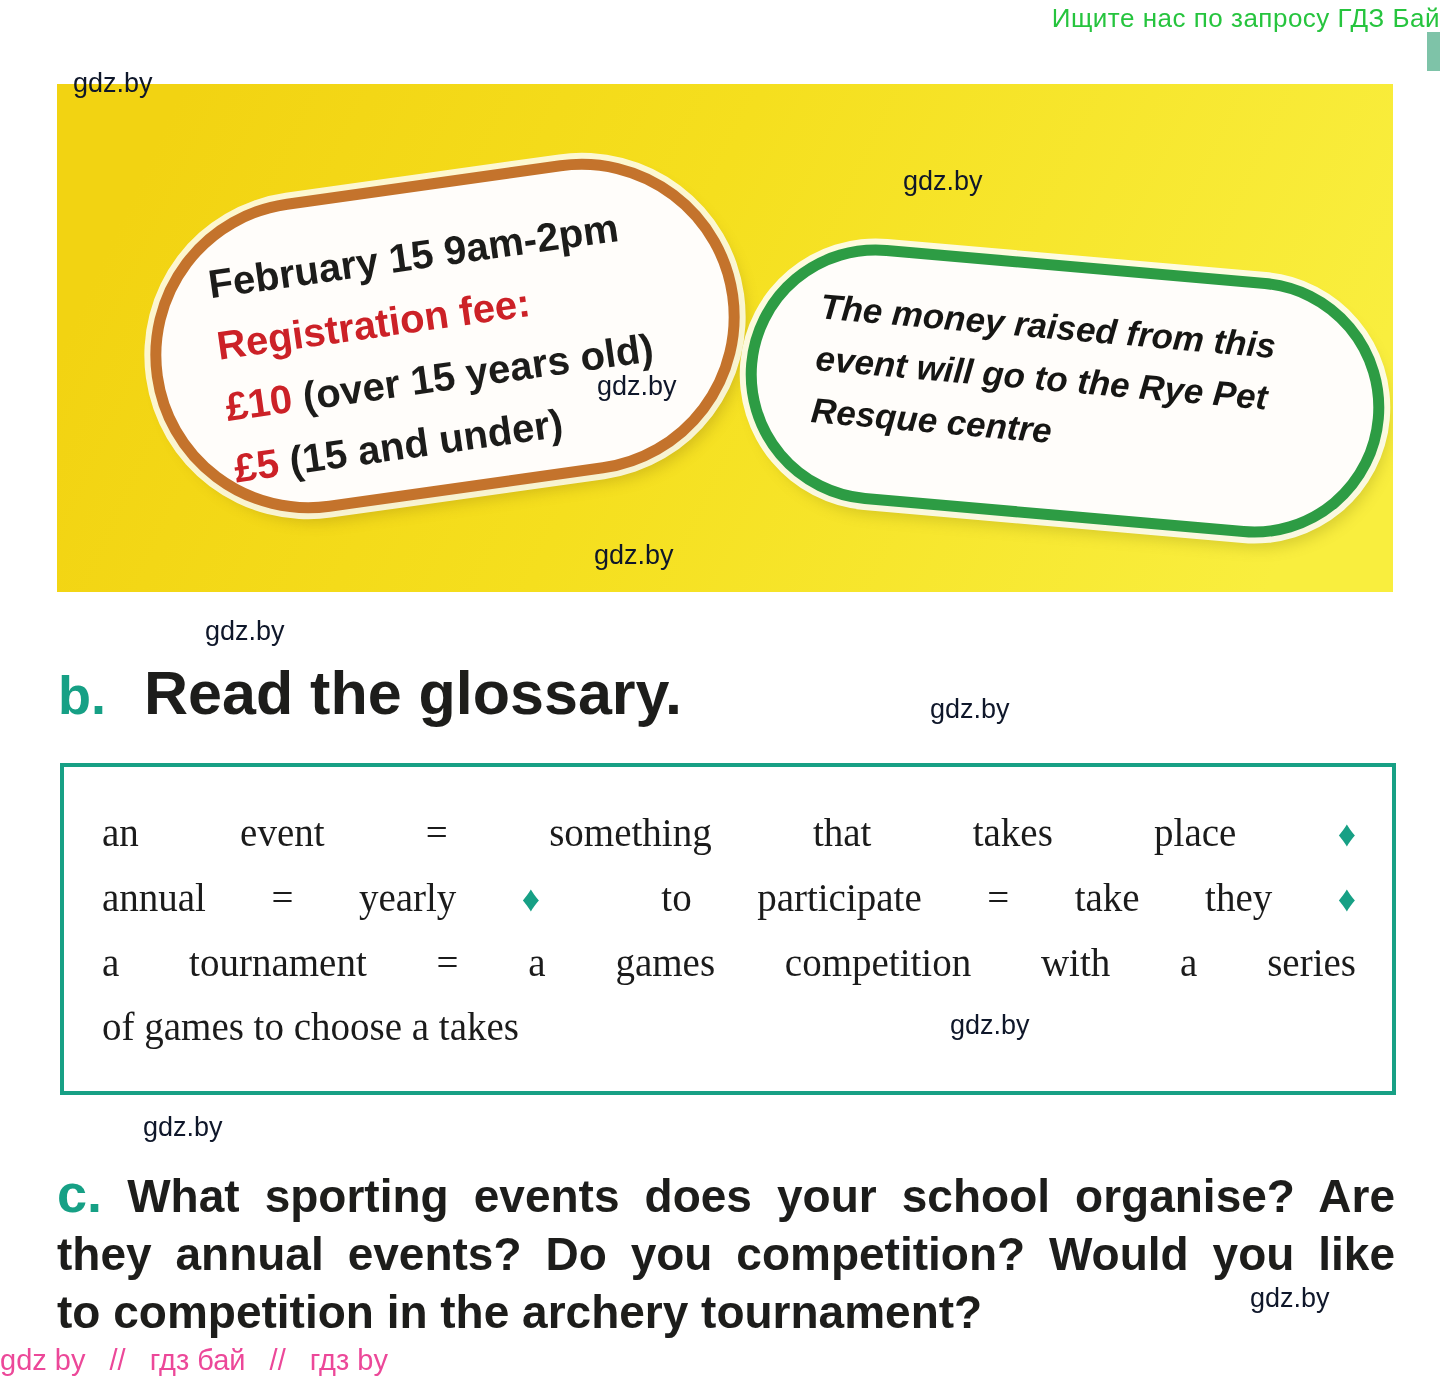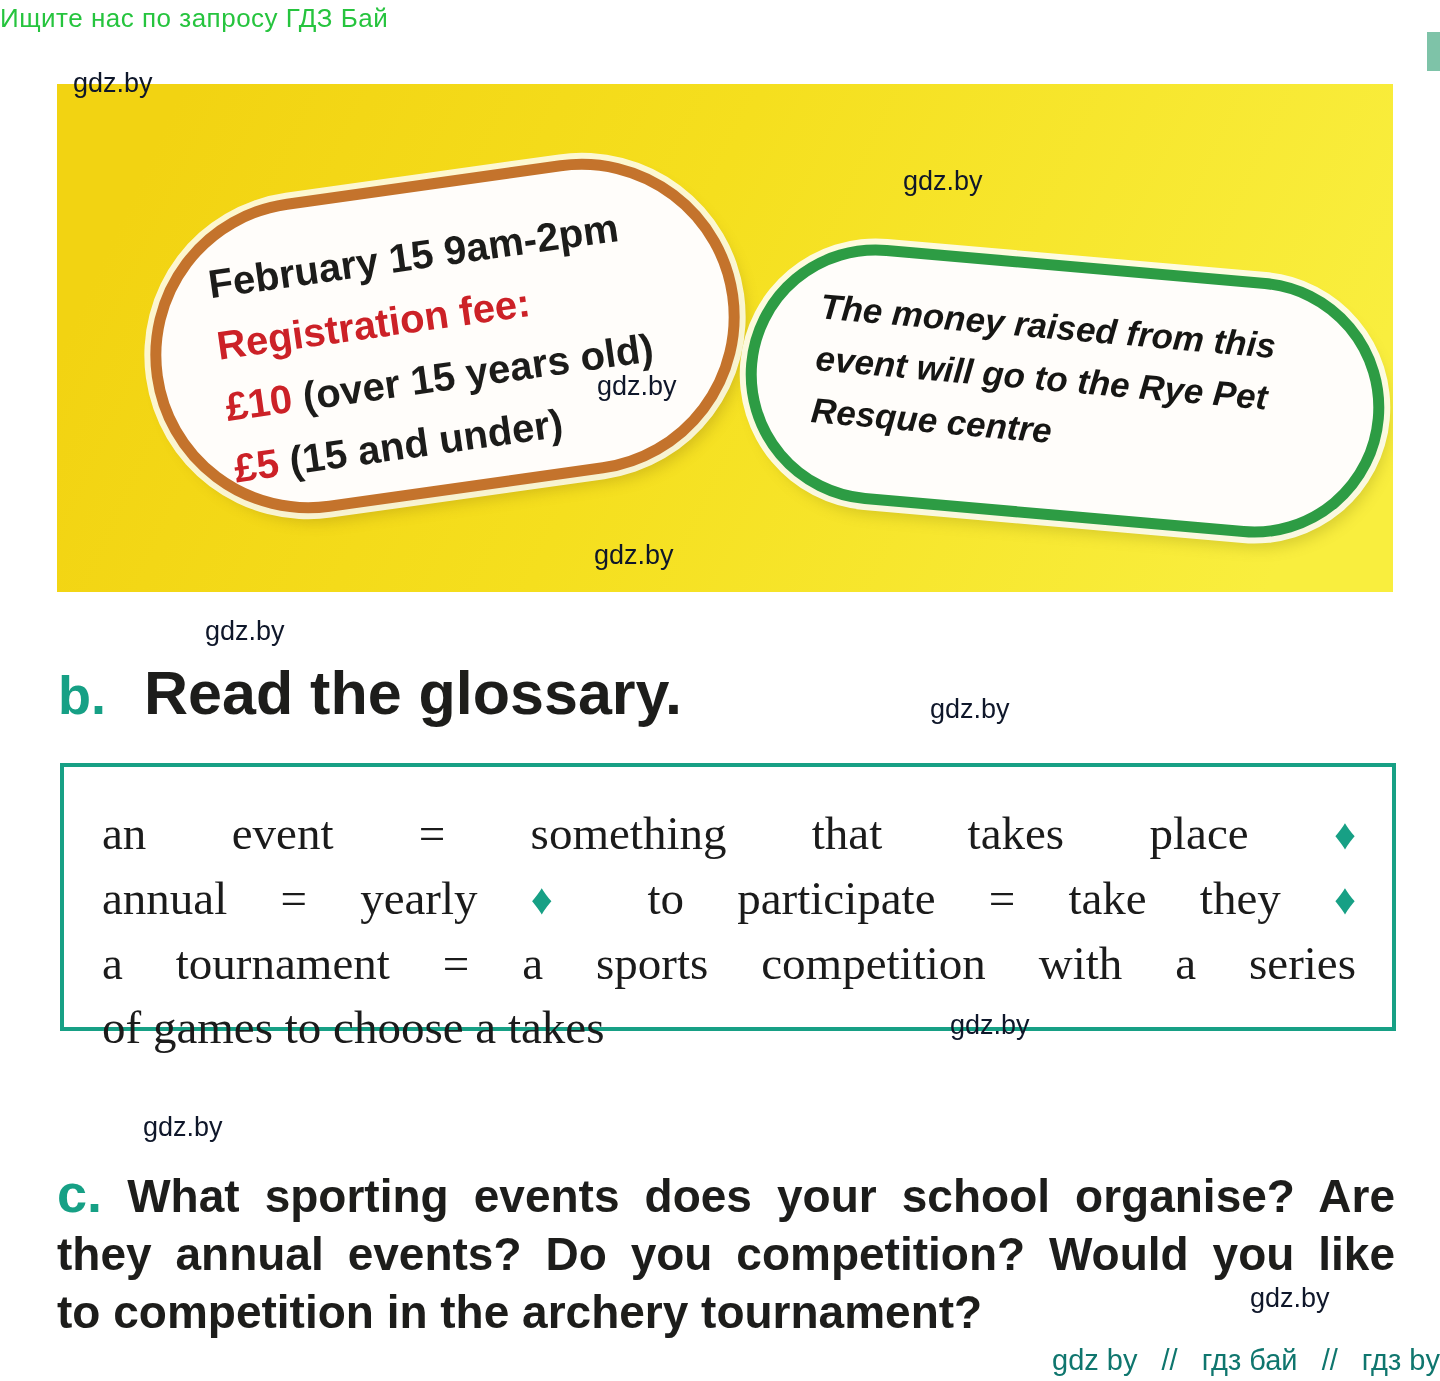--- a/index.html
+++ b/index.html
@@ -2,21 +2,21 @@
 <html><head>
 <meta charset="utf-8">
 <style>
   html,body{margin:0;padding:0;}
   body{
     width:1440px;height:1381px;position:relative;background:#ffffff;
     font-family:"Liberation Sans",sans-serif;overflow:hidden;color:#1d1d1b;
   }
   
   .top-hint{
-    position:absolute;top:3px;left:0;width:100%;text-align:left;
+    position:absolute;top:3px;left:0;width:100%;text-align:right;
     font-size:26px;color:#26c43e;letter-spacing:.5px;
   }
   
   .corner-marker{
     position:absolute;right:0;top:32px;width:13px;height:39px;background:#7ec3a8;
   }
   
   .banner{
     position:absolute;left:57px;top:84px;width:1336px;height:508px;
     background:linear-gradient(115deg,#f2d312 8%,#f5df1e 45%,#f9ee3e 92%);
@@ -52,40 +52,40 @@
     position:absolute;font-size:27px;color:#0f172a;z-index:6;white-space:nowrap;
   }
   
   .task-b{
     position:absolute;left:58px;top:658px;display:flex;align-items:baseline;gap:38px;
   }
   .task-label{font-size:54px;font-weight:bold;color:#16a085;}
   .task-b .task-title{font-size:61px;font-weight:bold;color:#1d1d1b;}
   
   .glossary{
-    position:absolute;left:60px;top:763px;width:1336px;height:268px;
+    position:absolute;left:60px;top:763px;width:1336px;height:332px;
     box-sizing:border-box;border:4px solid #17a085;background:#ffffff;
     padding:34px 36px 0 38px;
-    font-family:"Liberation Serif",serif;font-size:47px;line-height:64px;color:#1b1b1b;
+    font-family:"Liberation Serif",serif;font-size:39px;line-height:64px;color:#1b1b1b;
   }
   .gline{text-align:justify;}
   .gline.jl{text-align-last:justify;}
   .dia{color:#17a085;font-size:.92em;}
   
   .task-c{
     position:absolute;left:57px;top:1164px;width:1338px;
     font-size:46px;font-weight:bold;line-height:58px;color:#1d1d1b;
   }
   .task-c .cline{text-align:justify;text-align-last:justify;}
   .task-c .cline.last{text-align:left;text-align-last:left;}
   .task-c .task-label{font-size:54px;}
   
   .footer{
-    position:absolute;top:1344px;left:0;width:100%;text-align:right;
-    font-size:29px;color:#0f766e;
+    position:absolute;top:1344px;left:0;width:100%;text-align:left;
+    font-size:29px;color:#ec4899;
   }
   .footer .sep{margin:0 16px;}
 </style>
 </head>
 <body>
 
 <div class="top-hint">Ищите нас по запросу ГДЗ Бай</div>
 
 <div class="corner-marker"></div>
 
@@ -130,21 +130,21 @@
     <span>an event = something that takes place</span>
     <span class="dia">♦</span>
   </div>
   <div class="gline jl">
     <span>annual = yearly</span>
     <span class="dia">♦</span>
     <span>to participate = take they</span>
     <span class="dia">♦</span>
   </div>
   <div class="gline jl">
-    <span>a tournament = a sports competition with a series</span>
+    <span>a tournament = a games competition with a series</span>
   </div>
   <div class="gline">
     <span>of games to choose a takes</span>
   </div>
 </div>
 
 <div class="task-c">
   <div class="cline">
     <span class="task-label">c.</span>
     <span>What sporting events does your school organise? Are</span>

